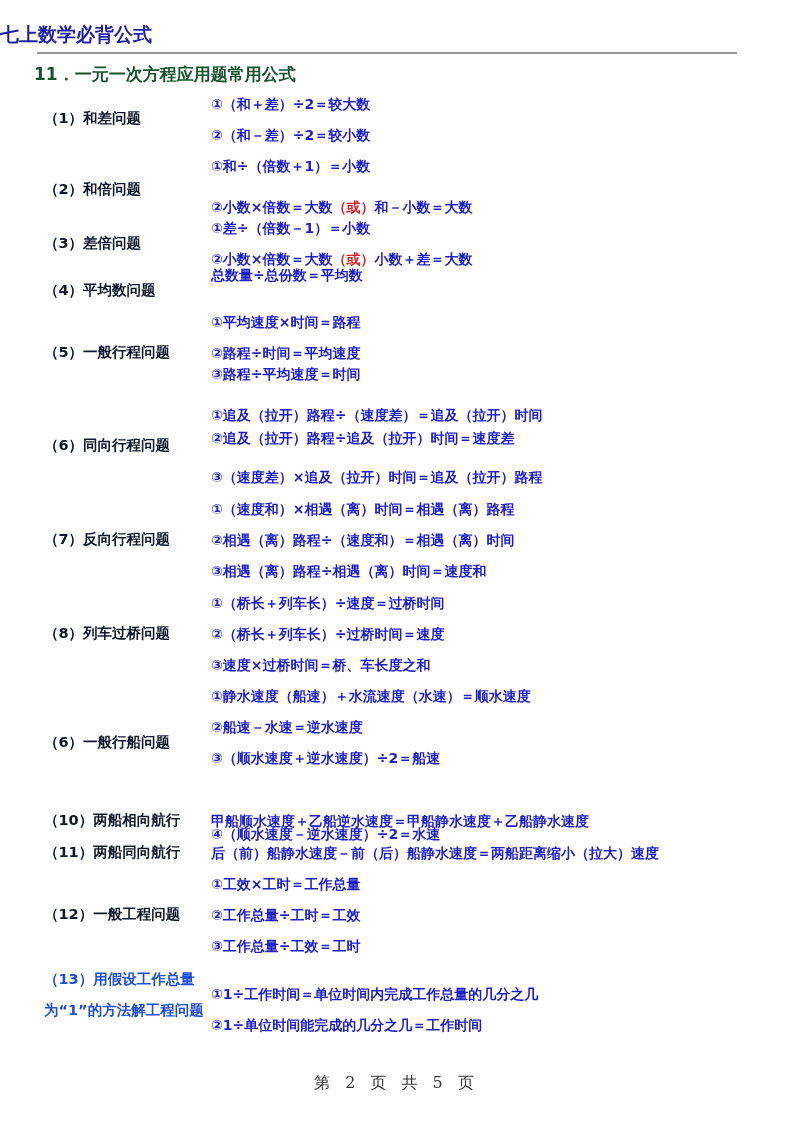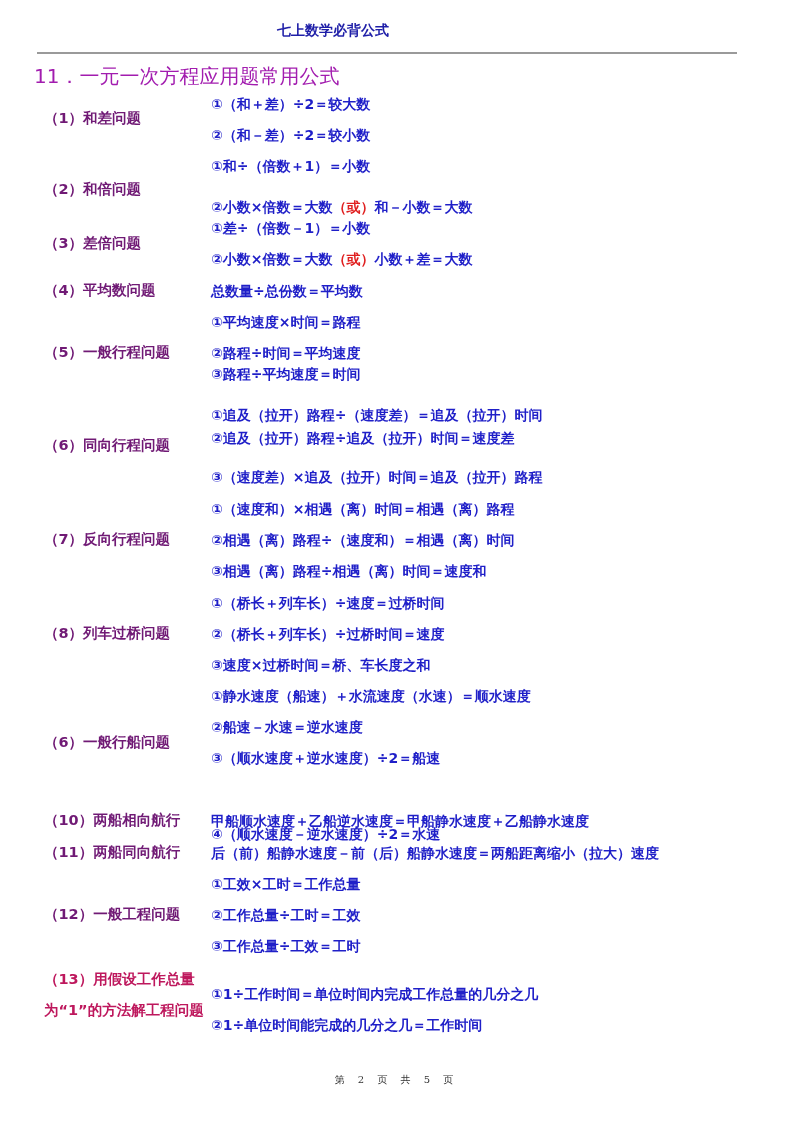--- a/index.html
+++ b/index.html
@@ -1,27 +1,27 @@
 <!DOCTYPE html>
 <html><head>
 <meta charset="utf-8">
 <style>
   html, body { margin: 0; padding: 0; background: #ffffff; }
   body { width: 793px; height: 1122px; position: relative; overflow: hidden;
          font-family: "DejaVu Sans", "Liberation Sans", sans-serif; }
-  .header-title { position: absolute; top: 22px; left: 0; width: 666px; text-align: center;
-                  font-size: 14px; color: #1f1fa8; font-weight: bold; }
+  .header-title { position: absolute; top: 22px; left: 0; width: 666px; 
+                  font-size: 19px; color: #1f1fa8; font-weight: bold; }
   .header-rule { position: absolute; top: 52px; left: 37px; width: 700px; height: 2px; background: #9a9a9a; }
-  .section-heading { position: absolute; top: 63px; left: 34px; font-size: 20px; font-weight: normal; color: #a21caf; }
-  .label { position: absolute; left: 44px; font-size: 14.5px; font-weight: bold; color: #701a75; white-space: nowrap; }
+  .section-heading { position: absolute; top: 63px; left: 34px; font-size: 17px; font-weight: bold; color: #14532d; }
+  .label { position: absolute; left: 44px; font-size: 14.5px; font-weight: bold; color: #0f172a; white-space: nowrap; }
   .formula { position: absolute; left: 211px; font-size: 14px; font-weight: bold; color: #1f1fc8; white-space: nowrap; line-height: 20px; }
   .formula .or { color: #e02020; }
   .label13 { position: absolute; left: 44px; top: 964px; width: 160px; font-size: 14.5px; font-weight: bold;
-             color: #be185d; line-height: 31px; }
-  .footer { position: absolute; top: 1073px; left: 0; width: 793px; text-align: center; font-size: 10px;
+             color: #1d4ed8; line-height: 31px; }
+  .footer { position: absolute; top: 1073px; left: 0; width: 793px; text-align: center; font-size: 16px;
             color: #333; font-family: "DejaVu Serif", "Liberation Serif", serif; letter-spacing: 5px; }
 </style>
 </head>
 <body>
 
 <div class="header-title">七上数学必背公式</div>
 <div class="header-rule"></div>
 <div class="section-heading">11．一元一次方程应用题常用公式</div>
 
 <div class="label" style="top:109px">（1）和差问题</div>
@@ -30,21 +30,21 @@
 
 <div class="label" style="top:180px">（2）和倍问题</div>
 <div class="formula" style="top:156px">①和÷（倍数＋1）＝小数</div>
 <div class="formula" style="top:197px"><span>②小数×倍数＝大数</span><span class="or">（或）</span><span>和－小数＝大数</span></div>
 
 <div class="label" style="top:234px">（3）差倍问题</div>
 <div class="formula" style="top:218px">①差÷（倍数－1）＝小数</div>
 <div class="formula" style="top:249px"><span>②小数×倍数＝大数</span><span class="or">（或）</span><span>小数＋差＝大数</span></div>
 
 <div class="label" style="top:281px">（4）平均数问题</div>
-<div class="formula" style="top:281px">总数量÷总份数＝平均数</div>
+<div class="formula" style="top:265px">总数量÷总份数＝平均数</div>
 
 <div class="label" style="top:343px">（5）一般行程问题</div>
 <div class="formula" style="top:312px">①平均速度×时间＝路程</div>
 <div class="formula" style="top:343px">②路程÷时间＝平均速度</div>
 <div class="formula" style="top:364px">③路程÷平均速度＝时间</div>
 
 <div class="label" style="top:436px">（6）同向行程问题</div>
 <div class="formula" style="top:405px">①追及（拉开）路程÷（速度差）＝追及（拉开）时间</div>
 <div class="formula" style="top:428px">②追及（拉开）路程÷追及（拉开）时间＝速度差</div>
 <div class="formula" style="top:467px">③（速度差）×追及（拉开）时间＝追及（拉开）路程</div>

